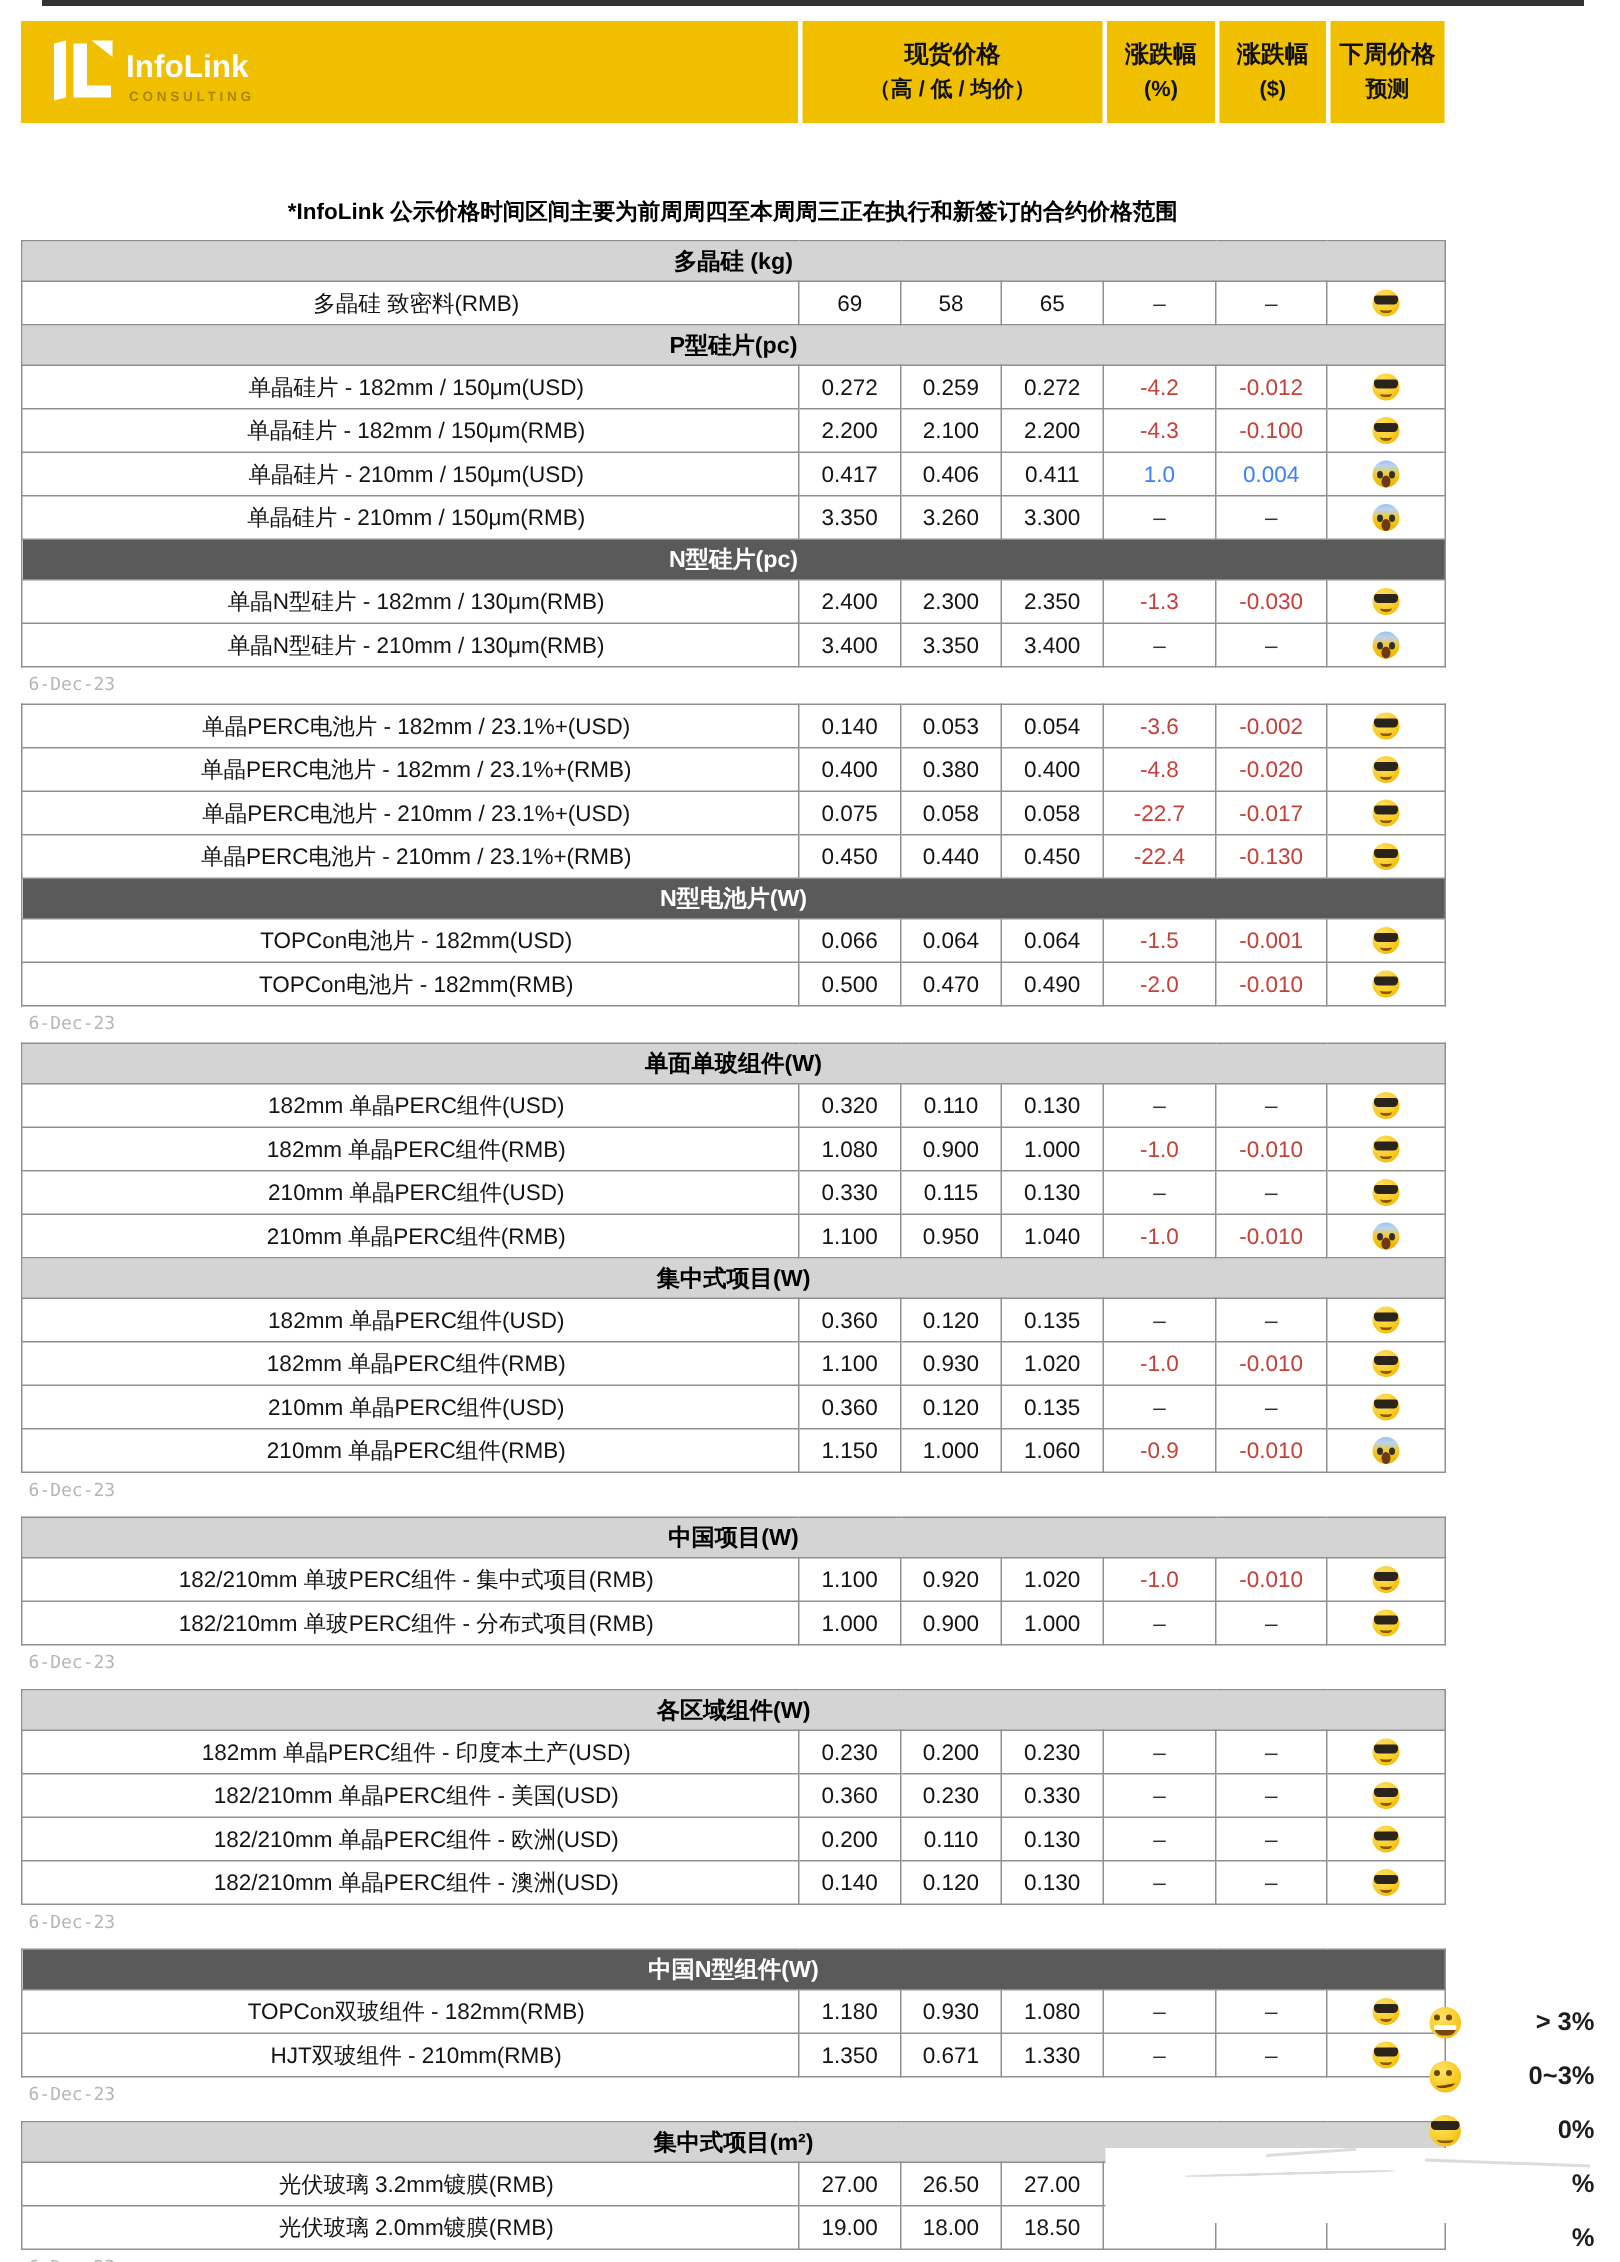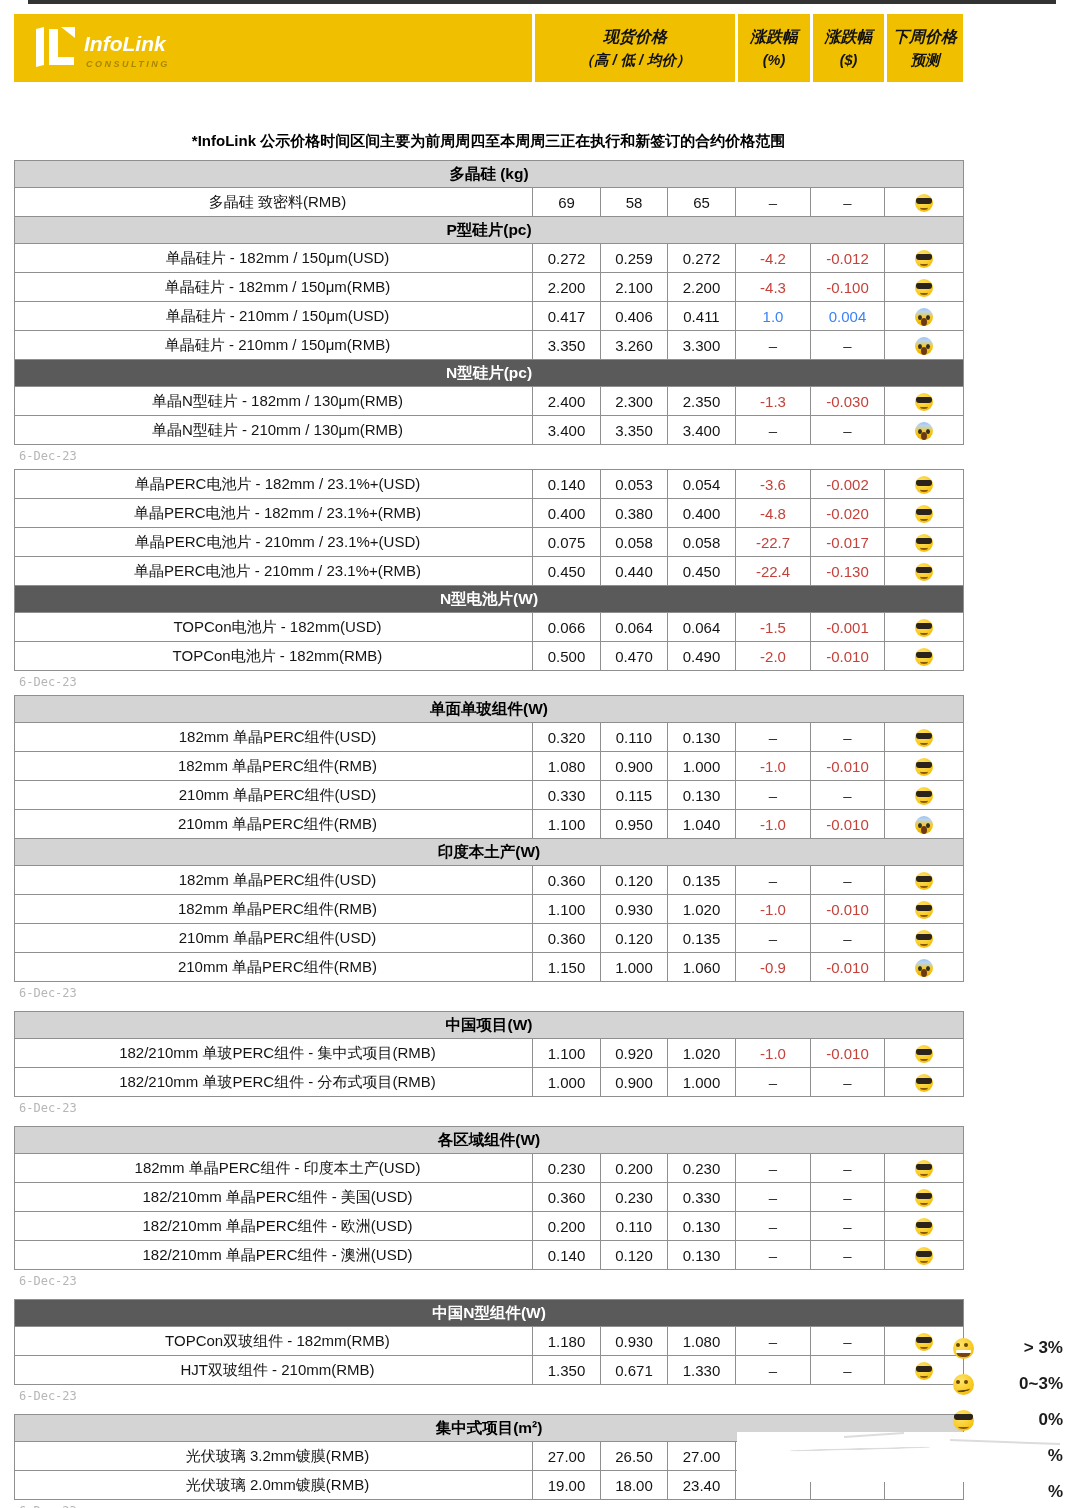--- a/index.html
+++ b/index.html
@@ -5,21 +5,21 @@
   html,body{margin:0;padding:0;}
   body{
     width:1080px;height:1508px;position:relative;background:#ffffff;
     font-family:"Liberation Sans","DejaVu Sans",sans-serif;
     overflow:hidden;color:#141414;
   }
   .top-bar{position:absolute;left:28px;top:0;width:1028px;height:4px;background:#333;}
   .sheet{position:absolute;left:14px;top:14px;width:949px;}
 
   
-  .yhead{display:grid;grid-template-columns:518px 200px 72px 71px 76px;column-gap:3px;height:68px;font-style:italic;}
+  .yhead{display:grid;grid-template-columns:518px 200px 72px 71px 76px;column-gap:3px;height:68px;}
   .ycell{background:#F0C000;display:flex;flex-direction:column;justify-content:center;
          color:#111;font-weight:bold;text-align:center;line-height:1;}
   .ycell .t1{font-size:16px;}
   .ycell .t2{font-size:14.5px;margin-top:8px;}
   .ycell.logo-cell{align-items:flex-start;padding-left:14px;box-sizing:border-box;}
 
   .note{height:31px;display:flex;align-items:center;justify-content:center;
         font-weight:bold;font-size:15px;color:#000;margin-top:44px;}
 
   
@@ -302,21 +302,21 @@
           <tr>
             <td class="label">210mm 单晶PERC组件(RMB)</td>
             <td class="num">1.100</td>
             <td class="num">0.950</td>
             <td class="num">1.040</td>
             <td class="num chg neg">-1.0</td>
             <td class="num chg neg">-0.010</td>
             <td class="num fc"><span class="face face-scream"></span></td>
           </tr>
           <tr>
-            <td colspan="7" class="sec">印度本土产(W)</td>
+            <td colspan="7" class="sec">集中式项目(W)</td>
           </tr>
           <tr>
             <td class="label">182mm 单晶PERC组件(USD)</td>
             <td class="num">0.360</td>
             <td class="num">0.120</td>
             <td class="num">0.135</td>
             <td class="num chg dash">–</td>
             <td class="num chg dash">–</td>
             <td class="num fc"><span class="face face-sunglasses"></span></td>
           </tr>
@@ -493,21 +493,21 @@
             <td class="num">26.50</td>
             <td class="num">27.00</td>
             <td class="num chg dash">–</td>
             <td class="num chg dash">–</td>
             <td class="num fc"><span class="face face-sunglasses"></span></td>
           </tr>
           <tr>
             <td class="label">光伏玻璃 2.0mm镀膜(RMB)</td>
             <td class="num">19.00</td>
             <td class="num">18.00</td>
-            <td class="num">23.40</td>
+            <td class="num">18.50</td>
             <td class="num chg"></td>
             <td class="num chg"></td>
             <td class="num fc"></td>
           </tr>
         </tbody>
       </table>
       <div class="date-label">6-Dec-23</div>
     </div>
 </div>
 

